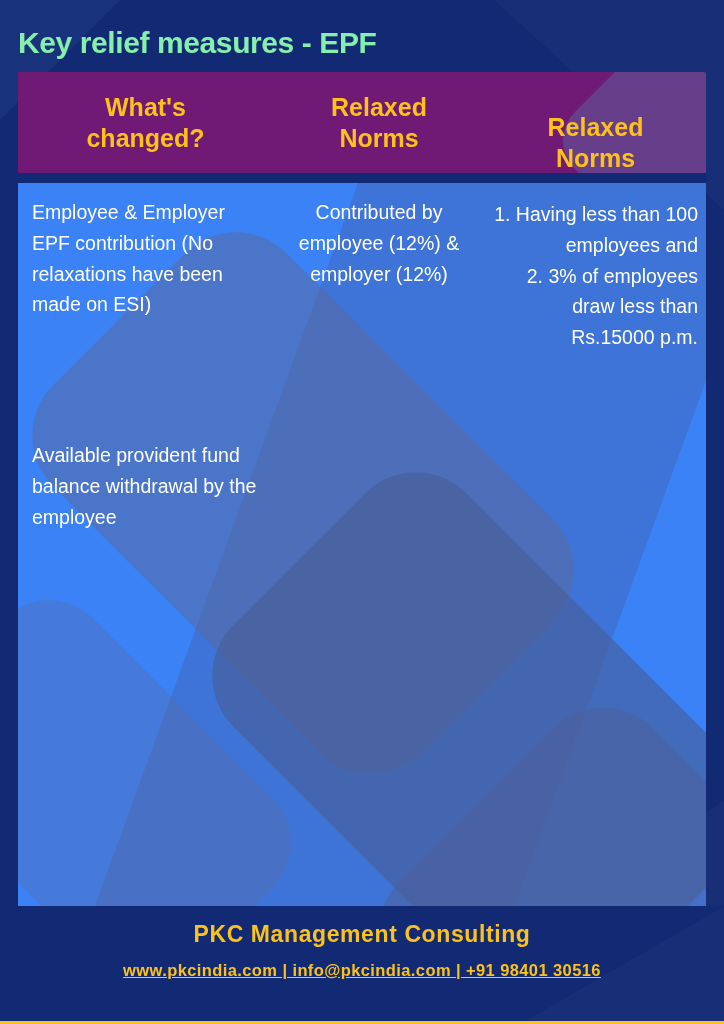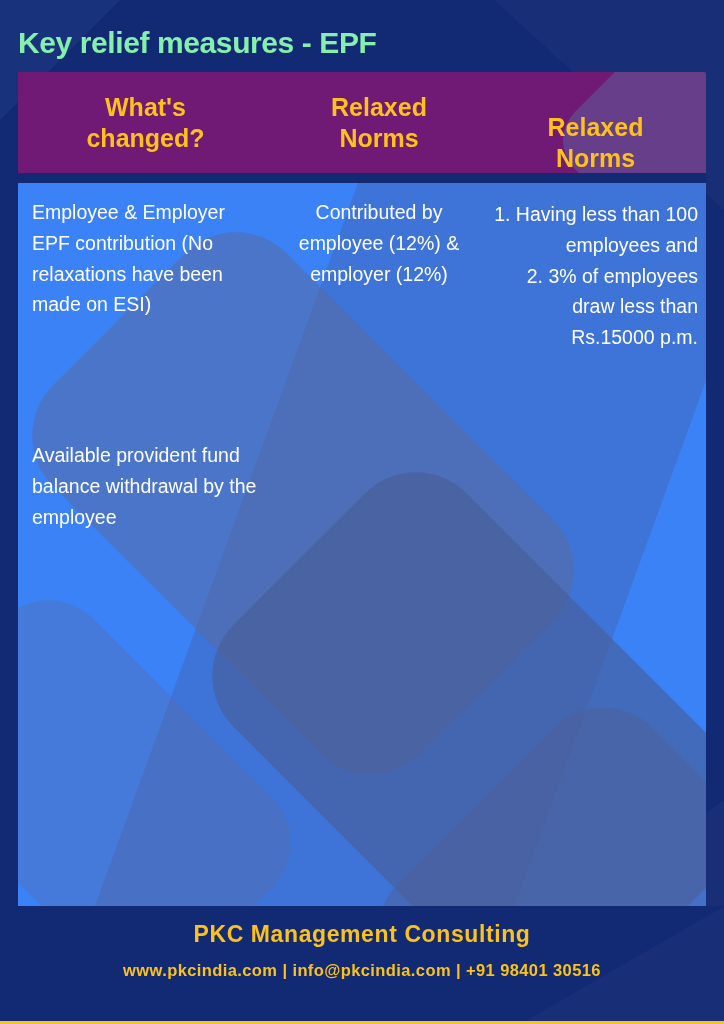--- a/index.html
+++ b/index.html
@@ -199,20 +199,21 @@
     margin-top:15px;
   }
   #footer-contact {
     position:relative; z-index:3;
     text-align:center;
     color:#fcc21b;
     font-weight:bold;
     font-size:16.5px;
     letter-spacing:.4px;
     margin-top:13px;
+    text-decoration:underline;
   }
   #bottom-rule {
     position:absolute; left:0; bottom:0;
     width:724px; height:3px;
     background:#fcc21b;
     z-index:50;
   }
 </style>
 </head>
 <body>

